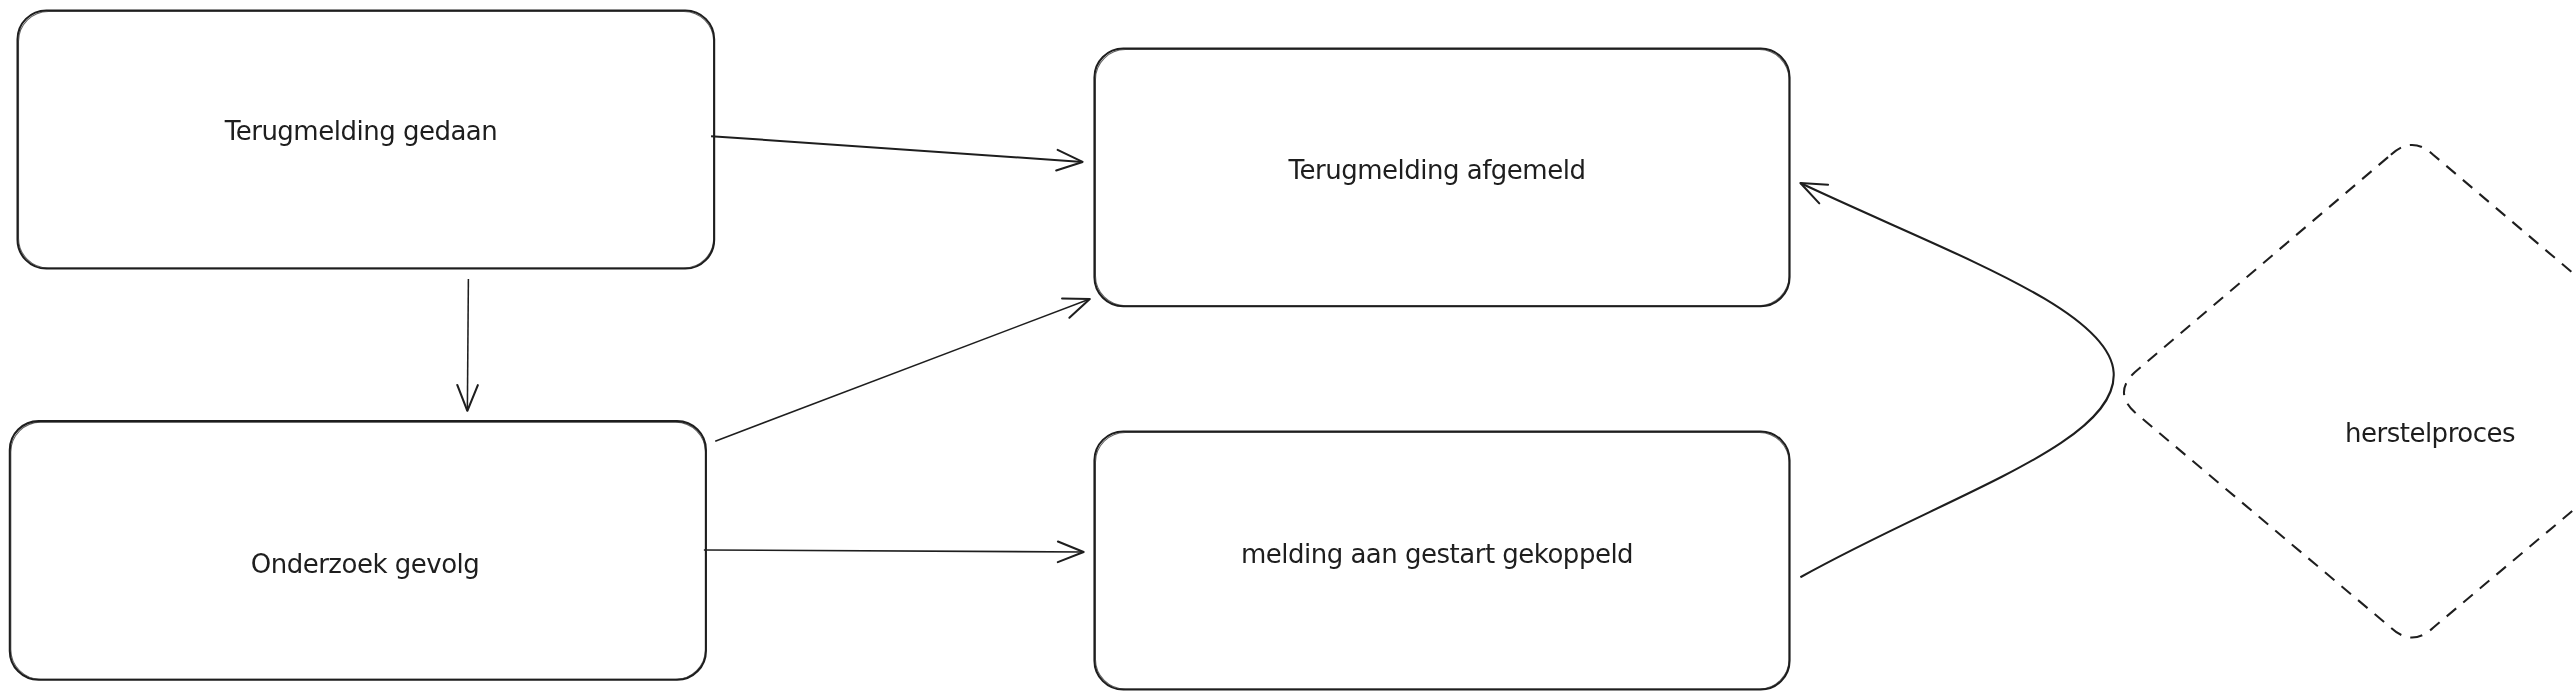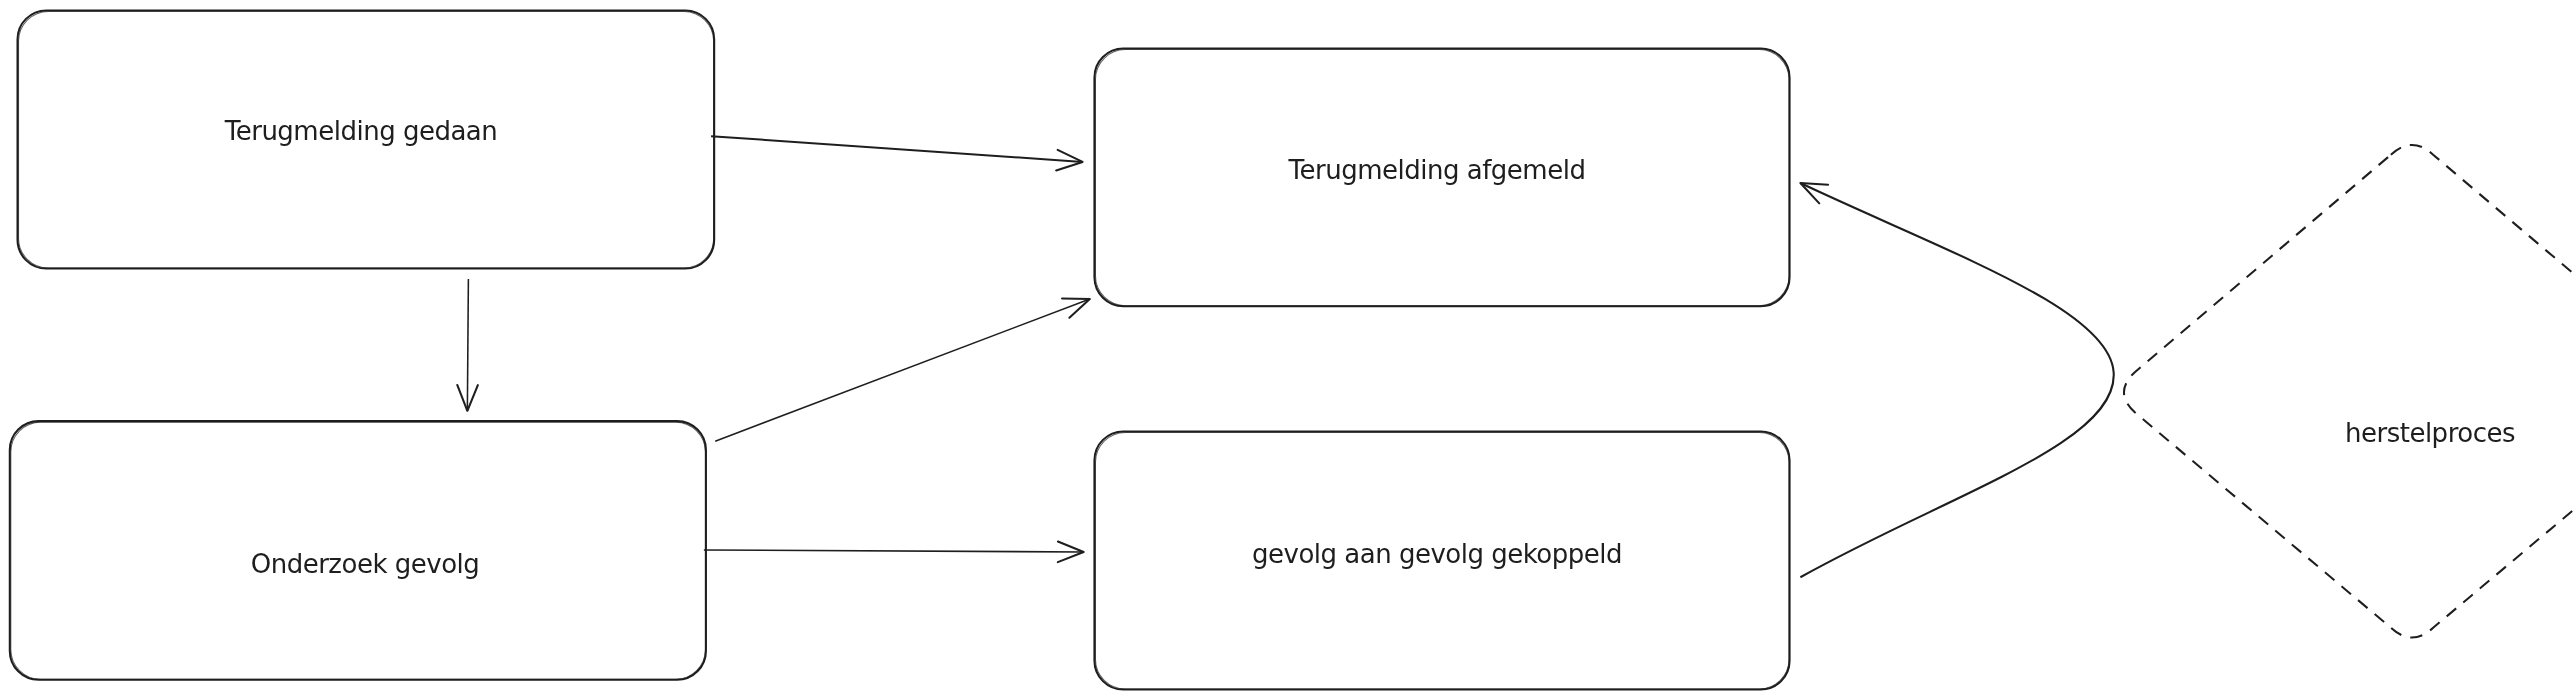--- a/index.html
+++ b/index.html
@@ -48,15 +48,15 @@
   <path d="M1380,264 L2101,314" fill="none" stroke="#1e1e1e" stroke-width="4" marker-end="url(#arrowhead)"></path>
   <path d="M909,541 L907,797" fill="none" stroke="#1e1e1e" stroke-width="3" marker-end="url(#arrowhead)"></path>
   <path d="M1388,856 L2115,580" fill="none" stroke="#1e1e1e" stroke-width="3" marker-end="url(#arrowhead)"></path>
   <path d="M1366,1067 L2103,1071" fill="none" stroke="#1e1e1e" stroke-width="3" marker-end="url(#arrowhead)"></path>
   <path d="M3494,1120 C3780,960 4110,860 4102,723 C4095,600 3780,490 3494,355" fill="none" stroke="#1e1e1e" stroke-width="4" marker-end="url(#arrowhead)"></path>
 </svg>
 
 <div class="node-label" style="left:361px; top:131px;">Terugmelding gedaan</div>
 <div class="node-label" style="left:1437px; top:170px;">Terugmelding afgemeld</div>
 <div class="node-label" style="left:365px; top:564px;">Onderzoek gevolg</div>
-<div class="node-label" style="left:1437px; top:554px;">gevolg aan gevolg gekoppeld</div>
+<div class="node-label" style="left:1437px; top:554px;">melding aan gestart gekoppeld</div>
 <div class="node-label" style="left:2430px; top:393px;margin-top:40px;">herstelproces</div>
 
 
 </body></html>

